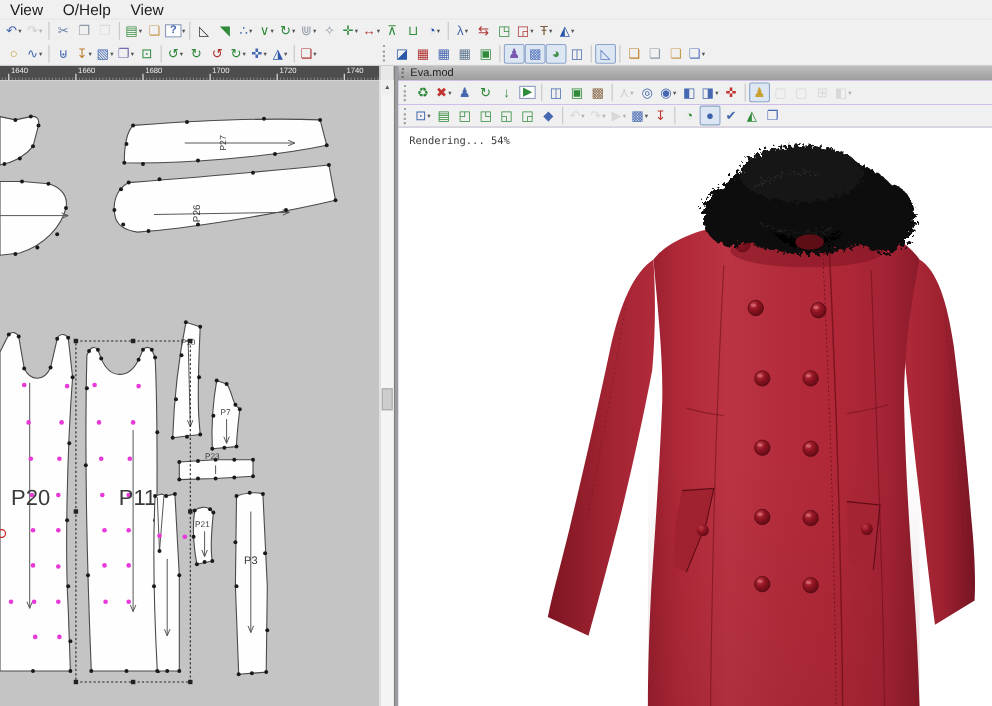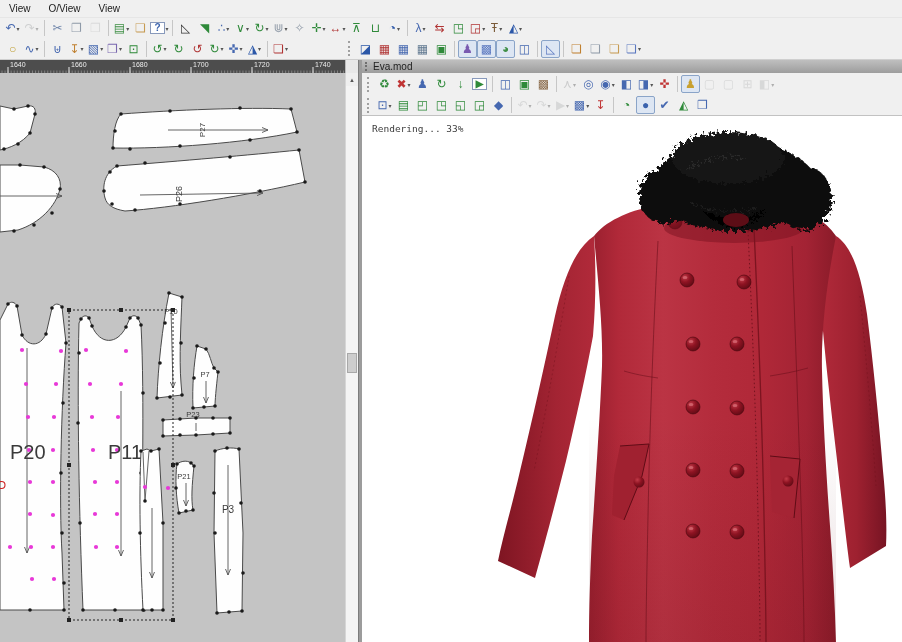--- a/index.html
+++ b/index.html
@@ -1,20 +1,20 @@
 <!DOCTYPE html>
 <html><head>
 <meta charset="utf-8">
 <style>
   html,body{margin:0;padding:0;background:#888;}
   *{box-sizing:border-box;}
   .app{width:902px;height:642px;overflow:hidden;position:relative;background:#f0f0f0;
        font-family:"Liberation Sans",sans-serif;color:#1a1a1a;}
   
-  .menubar{height:17px;display:flex;align-items:center;background:var(--chrome-bg);font-size:10px;}
+  .menubar{height:17px;display:flex;align-items:center;background:var(--chrome-bg);font-size:14px;}
   .menu-item{padding:1px 9px;cursor:default;}
   .toolbar{display:flex;align-items:center;background:var(--chrome-bg);padding-left:3px;}
   #tb1{height:21px;border-top:1px solid #e6e6e6;}
   #tb2{height:22px;border-bottom:1px solid #cfcfcf;}
   .tbi{width:19px;height:18px;display:inline-flex;align-items:center;justify-content:center;
        border:1px solid transparent;border-radius:2px;flex:none;}
   .tbi .g{font-size:12px;line-height:1;}
   .tbi.box .g{border:1px solid #8899bb;background:#fff;padding:0 3px;font-size:10px;font-weight:bold;}
   .tbi.pressed{background:#dde6f3;border-color:#8aa4c8;}
   .tbi.disabled{opacity:.42;filter:grayscale(.8);}
@@ -46,21 +46,21 @@
   
   text{font-family:"Liberation Sans",sans-serif;}
 </style>
 </head>
 <body>
 
 <div class="app" style="--chrome-bg: #f0f0f0; --viewport-bg: #ffffff;">
 
   <div class="menubar" id="menubar">
       <div class="menu-item">View</div>
-      <div class="menu-item">O/View</div>
+      <div class="menu-item">O/Help</div>
       <div class="menu-item">View</div>
     </div>
 
   <div class="toolbar" id="tb1">
       <span class="tbi">
         <span class="g" style="color: rgb(70, 104, 176);">↶</span>
         <span class="dd">▾</span>
       </span>
       <span class="tbi disabled">
         <span class="g" style="color: rgb(154, 164, 176);">↷</span>
@@ -778,21 +778,21 @@
           </span>
           <span class="tbi">
             <span class="g" style="color: rgb(47, 138, 58);">◭</span>
           </span>
           <span class="tbi">
             <span class="g" style="color: rgb(70, 104, 176);">❐</span>
           </span>
         </div>
 
       <div class="viewport">
-        <div class="status">Rendering... 33%</div>
+        <div class="status">Rendering... 54%</div>
 
         <svg class="coat-svg" width="540" height="526" viewBox="0 0 540 526">
           <defs>
             <linearGradient id="bodyGrad" x1="0" y1="0" x2="1" y2="0">
               <stop offset="0" stop-color="#971f2e"></stop>
                 <stop offset="0.12" stop-color="#b12939"></stop>
               <stop offset="0.3" stop-color="#bb3444"></stop>
                 <stop offset="0.5" stop-color="#b42c3c"></stop>
               <stop offset="0.7" stop-color="#b02838"></stop>
                 <stop offset="0.88" stop-color="#a32334"></stop>

